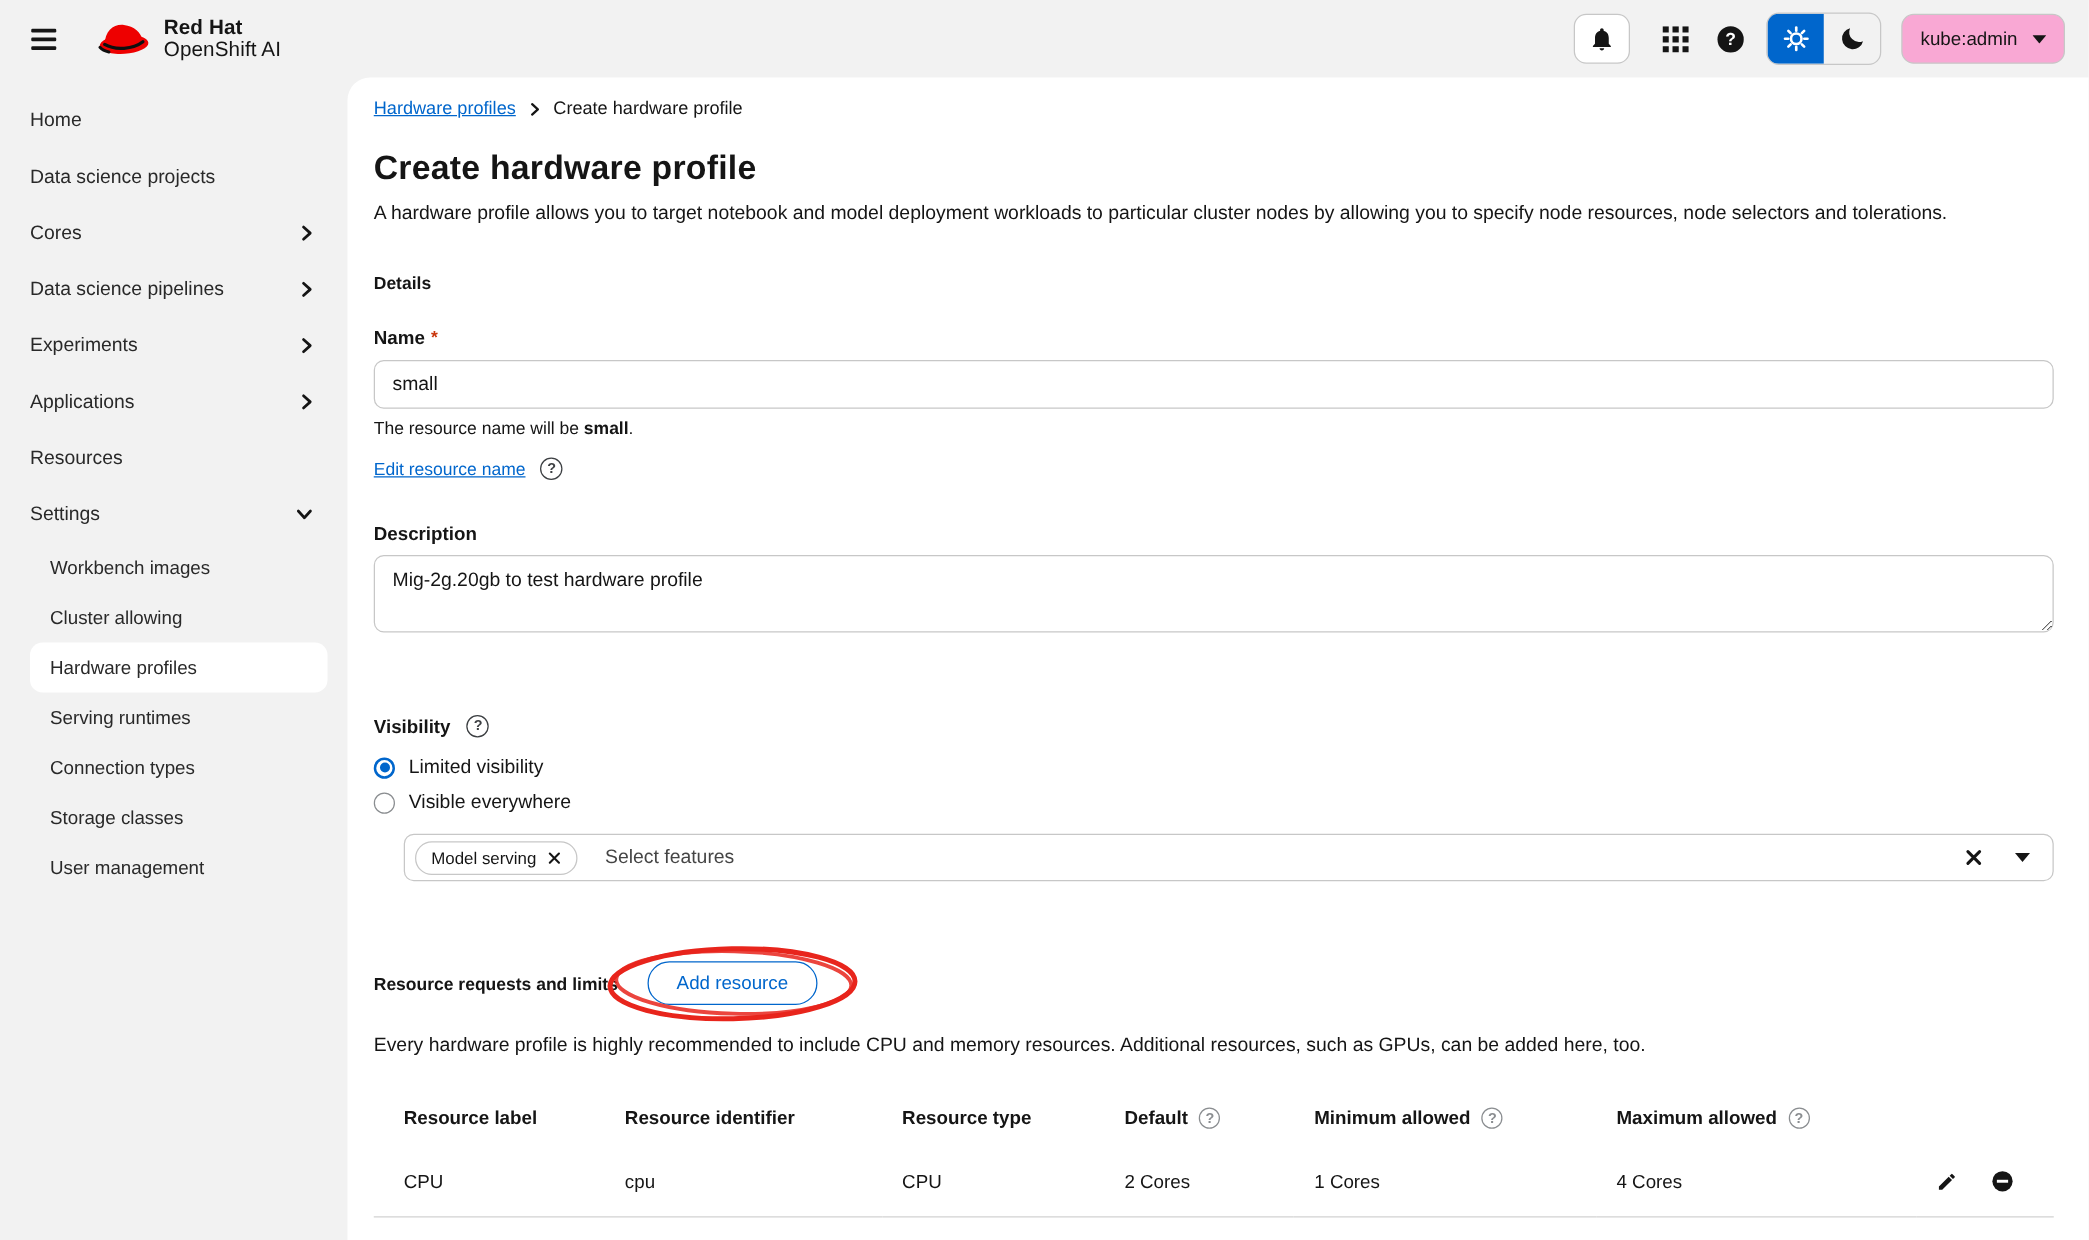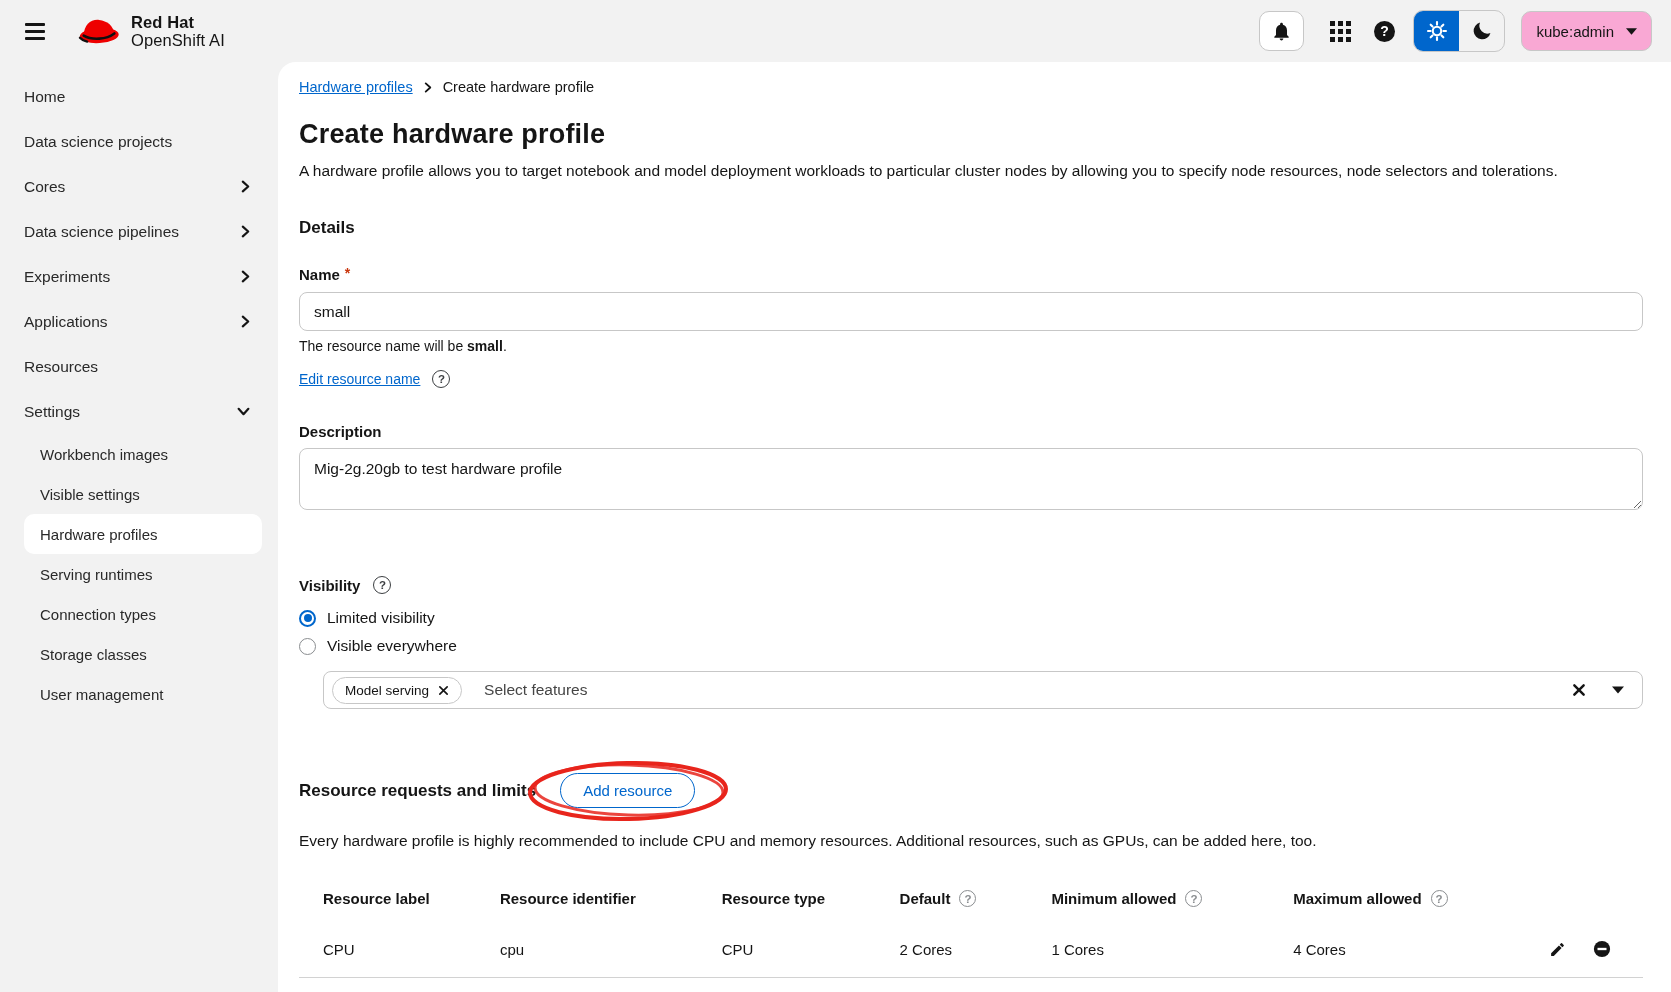--- a/index.html
+++ b/index.html
@@ -35,21 +35,21 @@
   
   .main { position:absolute; top:62px; left:278px; right:0; bottom:0; background:#fff; border-top-left-radius:18px; padding:17px 28px 0 21px; overflow:hidden; }
 
   .breadcrumb { display:flex; align-items:center; gap:11px; font-size:14.5px; }
   .breadcrumb a { color:#0066cc; text-decoration:underline; cursor:pointer; }
   .crumb-sep { display:flex; }
 
   .page-title { font-size:27px; font-weight:700; letter-spacing:.2px; margin-top:24px; }
   .page-desc { font-size:15.5px; margin-top:12px; color:#151515; }
 
-  .section-heading { font-size:17px; font-weight:700; }
+  .section-heading { font-size:14px; font-weight:700; }
   .details-heading { margin-top:38px; }
 
   .field-label { font-size:15px; font-weight:700; display:inline-flex; align-items:center; }
   .req { color:#c9350c; margin-left:5px; font-size:14px; position:relative; top:-2px; }
 
   .name-block { margin-top:28px; }
   .text-input { display:block; width:100%; height:39px; margin-top:8px; border:1px solid #c7c7c7; border-radius:8px; padding:0 14px; font-size:15.5px; font-family:"Liberation Sans", sans-serif; color:#151515; background:#fff; }
   .helper { font-size:14px; margin-top:7px; }
   .edit-row { margin-top:16px; display:flex; align-items:center; gap:12px; }
   .edit-link { color:#0066cc; font-size:14px; text-decoration:underline; cursor:pointer; }
@@ -234,21 +234,21 @@
           <svg width="13" height="9" viewBox="0 0 12 8" fill="none" stroke="#151515" stroke-width="2" stroke-linecap="round" stroke-linejoin="round">
             <path d="M1.5 1.5 L6 6.5 L10.5 1.5"></path>
           </svg>
         </span>
     </div>
 
     <div class="nav-sub">
       <span>Workbench images</span>
     </div>
     <div class="nav-sub">
-      <span>Visible settings</span>
+      <span>Cluster allowing</span>
     </div>
     <div class="nav-sub active">
       <span>Hardware profiles</span>
     </div>
     <div class="nav-sub">
       <span>Serving runtimes</span>
     </div>
     <div class="nav-sub">
       <span>Connection types</span>
     </div>

